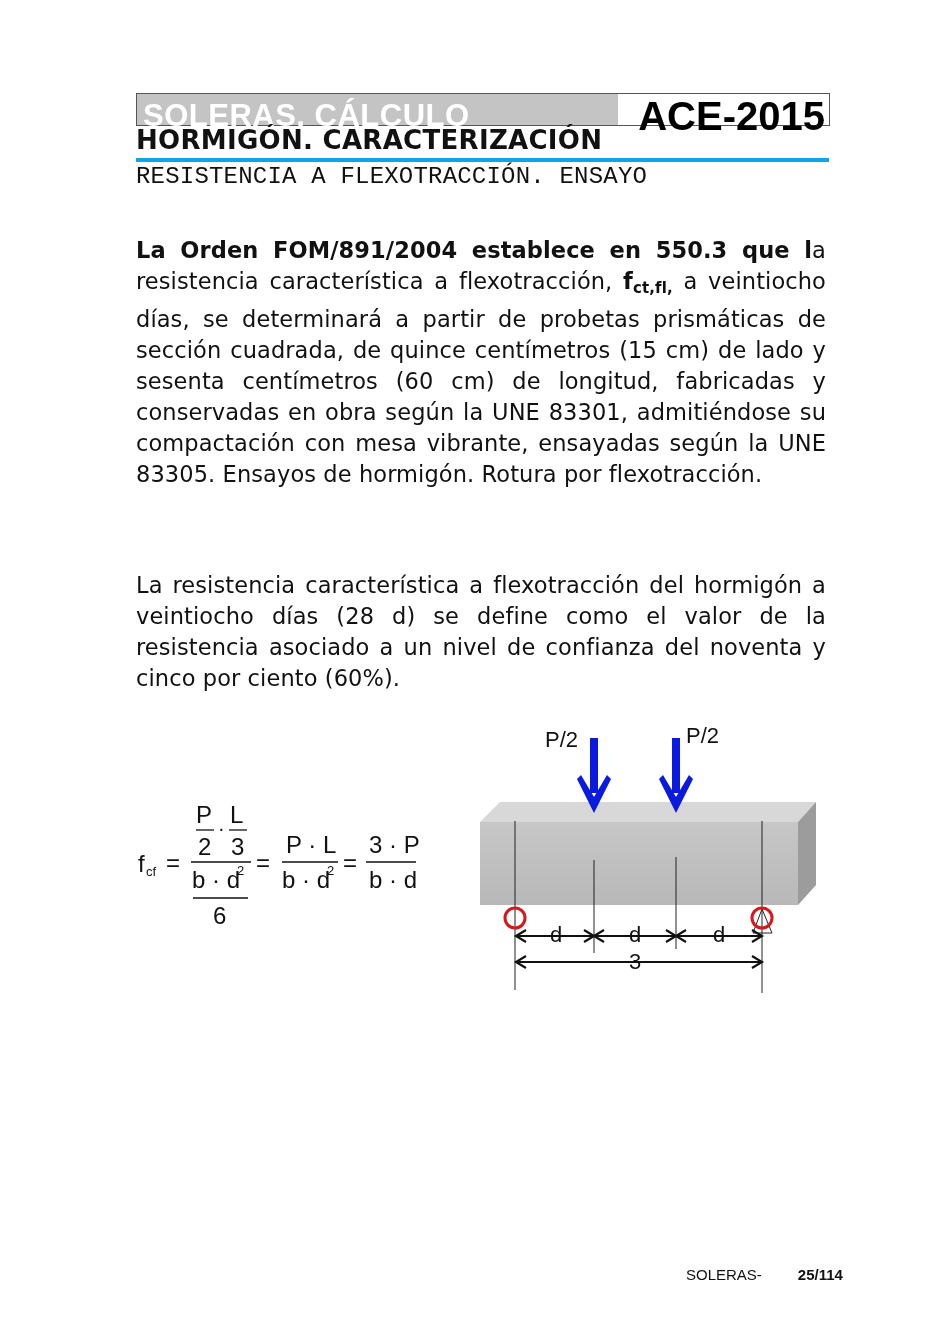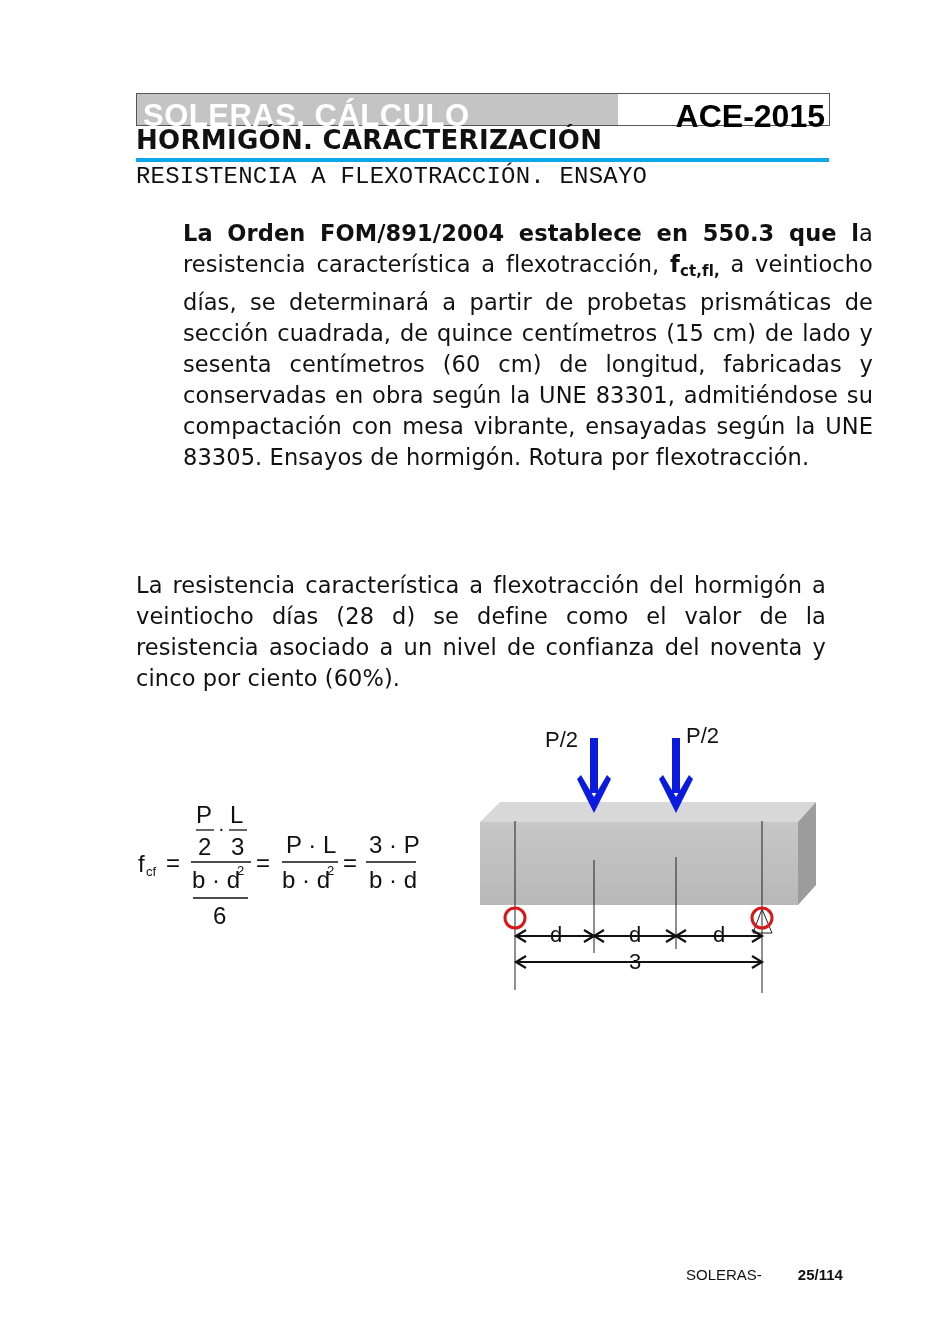--- a/index.html
+++ b/index.html
@@ -1,26 +1,26 @@
 <!DOCTYPE html>
 <html><head>
 <meta charset="utf-8">
 <style>
   html, body { margin: 0; padding: 0; background: #ffffff; }
   body { width: 950px; height: 1343px; position: relative; overflow: hidden; font-family: "DejaVu Sans", sans-serif; color: #111; }
 
   .header-box { position: absolute; left: 136px; top: 57px; width: 694px; height: 33px; border: 1px solid #555; box-sizing: border-box; display: flex; margin-top: 36px; }
   .header-left { width: 481px; height: 100%; background: #c4c4c4; color: #fff; font-family: "Liberation Sans", sans-serif; font-weight: bold; font-size: 31px; line-height: 43px; padding-left: 6px; box-sizing: border-box; letter-spacing: 0.5px; }
-  .header-right { flex: 1; height: 100%; background: #fff; color: #000; font-family: "Liberation Sans", sans-serif; font-weight: bold; font-size: 32px; line-height: 45px; text-align: right; padding-right: 4px; box-sizing: border-box; }
+  .header-right { flex: 1; height: 100%; background: #fff; color: #000; font-family: "Liberation Sans", sans-serif; font-weight: bold; font-size: 40px; line-height: 45px; text-align: right; padding-right: 4px; box-sizing: border-box; }
 
   .section-title { position: absolute; left: 136px; top: 122px; width: 693px; font-family: "DejaVu Sans", sans-serif; font-weight: bold; font-size: 26px; line-height: 36px; letter-spacing: 0.3px; border-bottom: 4px solid #0ea5e9; padding-bottom: 0; }
   .section-subtitle { position: absolute; left: 136px; top: 161px; font-family: Liberation Mono, monospace; font-size: 24px; line-height: 32px; letter-spacing: 0.2px; }
 
   .para { position: absolute; left: 136px; width: 690px; font-family: "DejaVu Sans", sans-serif; font-size: 22.5px; line-height: 31px; text-align: justify; text-align-last: left; letter-spacing: 0.1px; }
-  .para1 { top: 218px; margin-left: 47px; }
+  .para1 { top: 235px; }
   .para2 { top: 570px; }
   .para b { font-weight: bold; }
   .sub { font-size: 15px; font-weight: bold; vertical-align: -4px; }
 
   .formula { position: absolute; left: 136px; top: 795px; width: 300px; height: 140px; }
   .diagram { position: absolute; left: 470px; top: 715px; width: 360px; height: 290px; }
 
   .footer { position: absolute; left: 686px; top: 1266px; font-family: "Liberation Sans", sans-serif; font-size: 15px; color: #111; }
   .footer b { font-weight: bold; margin-left: 36px; }
 </style>

